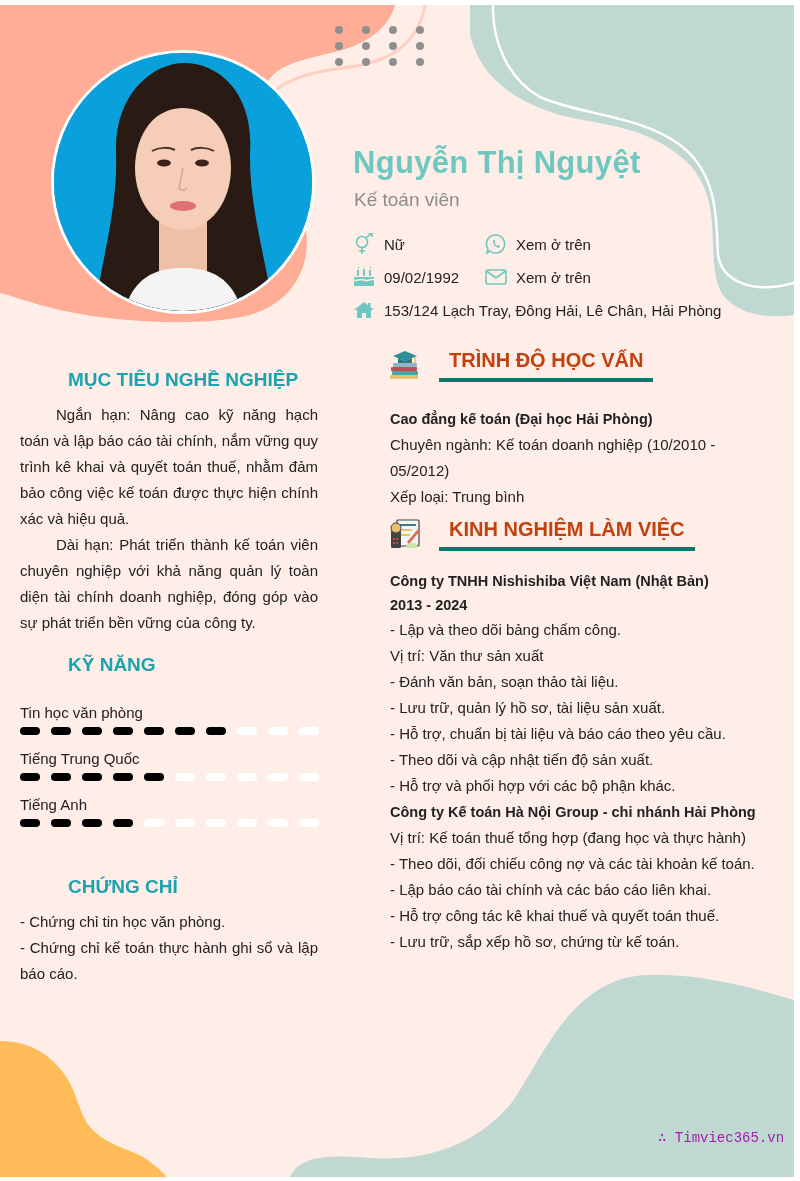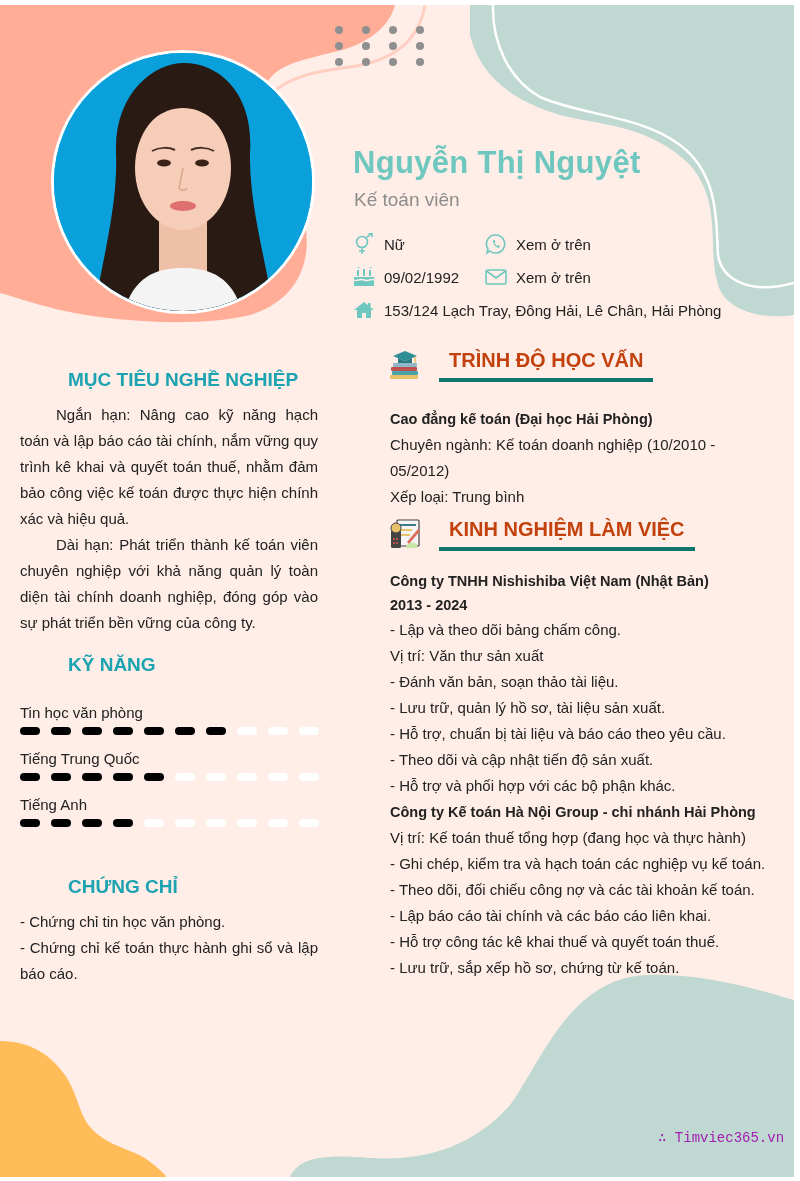--- a/index.html
+++ b/index.html
@@ -269,21 +269,20 @@
     <div class="b" style="line-height:24px;">2013 - 2024</div>
     <div>- Lập và theo dõi bảng chấm công.</div>
     <div>Vị trí: Văn thư sản xuất</div>
     <div>- Đánh văn bản, soạn thảo tài liệu.</div>
     <div>- Lưu trữ, quản lý hồ sơ, tài liệu sản xuất.</div>
     <div>- Hỗ trợ, chuẩn bị tài liệu và báo cáo theo yêu cầu.</div>
     <div>- Theo dõi và cập nhật tiến độ sản xuất.</div>
     <div>- Hỗ trợ và phối hợp với các bộ phận khác.</div>
     <div class="b">Công ty Kế toán Hà Nội Group - chi nhánh Hải Phòng</div>
     <div>Vị trí: Kế toán thuế tổng hợp (đang học và thực hành)</div>
-    <div>- Ghi chép, kiểm tra và hạch toán các nghiệp vụ kế toán.</div>
     <div>- Theo dõi, đối chiếu công nợ và các tài khoản kế toán.</div>
     <div>- Lập báo cáo tài chính và các báo cáo liên khai.</div>
     <div>- Hỗ trợ công tác kê khai thuế và quyết toán thuế.</div>
     <div>- Lưu trữ, sắp xếp hồ sơ, chứng từ kế toán.</div>
   </div>
 
   <div class="watermark" style="top:1124px;">∴ Timviec365.vn</div>
 </div>
 
 </body></html>

